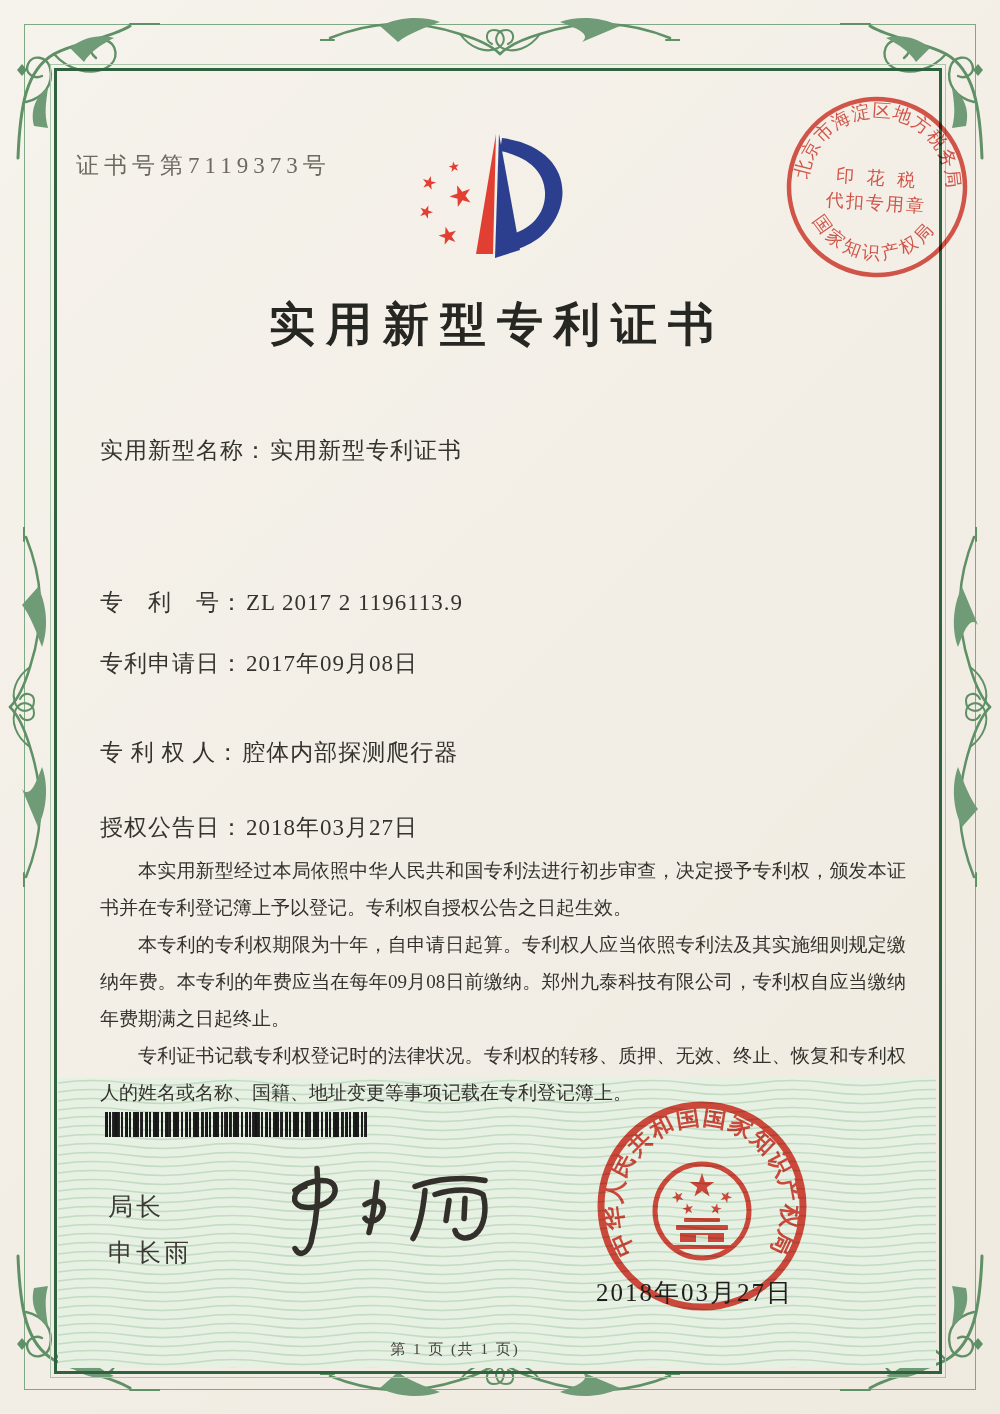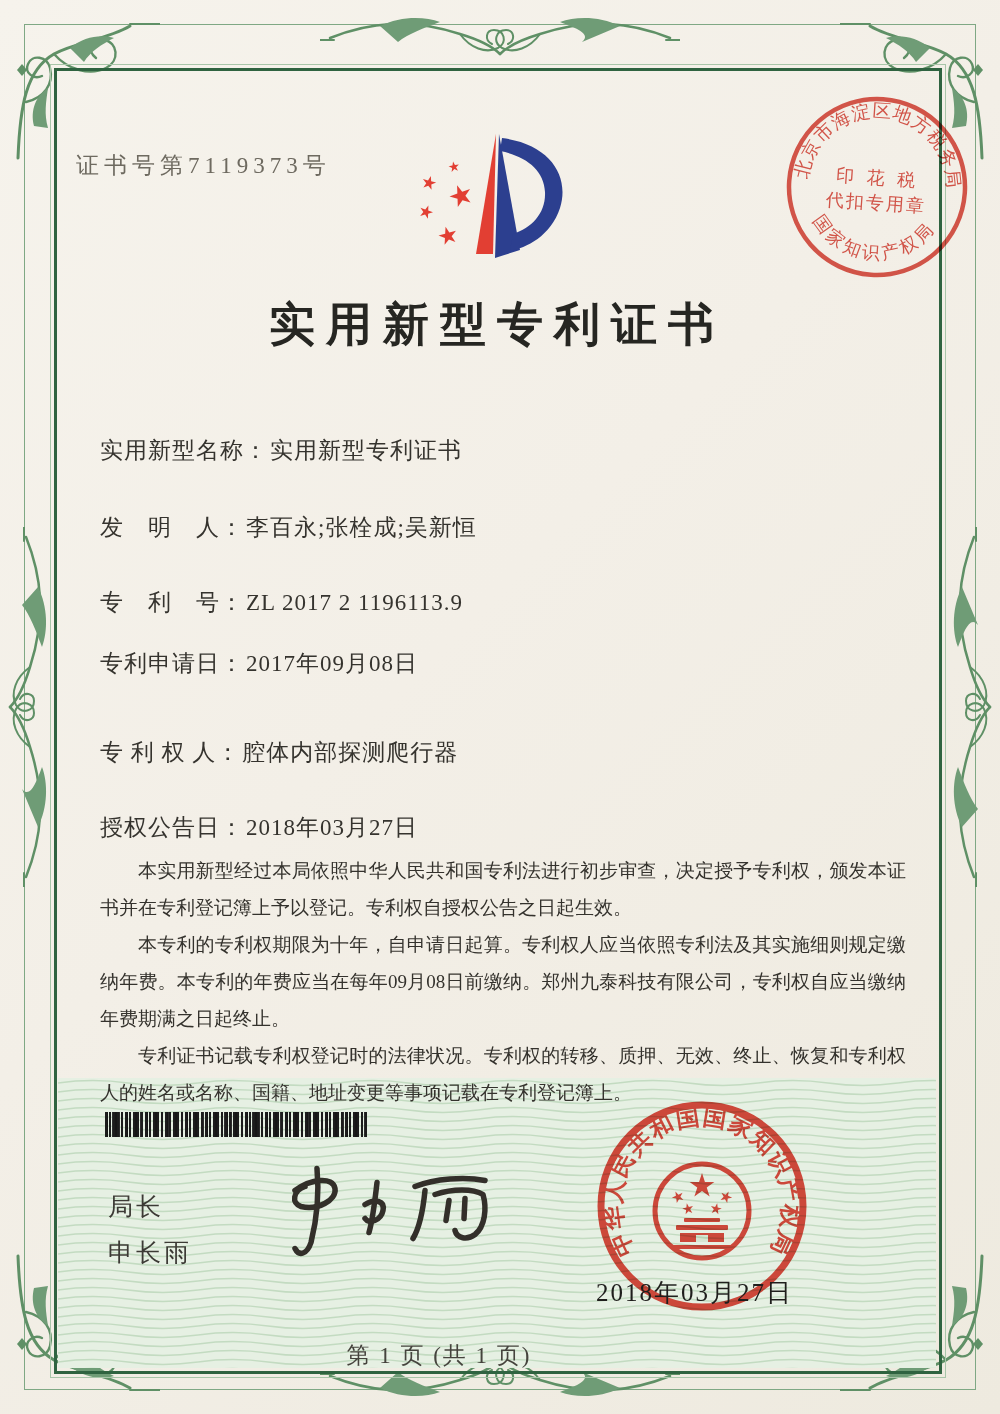--- a/index.html
+++ b/index.html
@@ -34,22 +34,22 @@
     font-family:"Liberation Sans","DejaVu Sans",sans-serif;letter-spacing:3px;}
   .barcode{position:absolute;left:105px;top:1112px;width:262px;height:25px;
     background:
       repeating-linear-gradient(90deg,#1c1c1c 0 2px,rgba(0,0,0,0) 2px 4px),
       repeating-linear-gradient(90deg,#161616 0 3px,rgba(0,0,0,0) 3px 10px),
       repeating-linear-gradient(90deg,#2c2c2c 0 1px,rgba(0,0,0,0) 1px 7px);}
   .sig{position:absolute;left:265px;top:1158px;}
   .stamp{position:absolute;mix-blend-mode:multiply;opacity:.92;}
   .stamp-date{position:absolute;left:596px;top:1276px;font-size:25px;
     letter-spacing:2px;color:#1f1e1c;}
-  .footer{position:absolute;left:284px;top:1340px;width:310px;text-align:center;
-    font-size:23px;color:#45433d;letter-spacing:2px;}
+  .footer{position:absolute;left:300px;top:1340px;width:310px;text-align:center;
+    font-size:15px;color:#45433d;letter-spacing:2px;}
   svg text{font-family:"Liberation Serif","DejaVu Serif",serif;}
 </style>
 </head>
 <body>
 
 <div class="page">
 
   <svg width="0" height="0" style="position:absolute" aria-hidden="true">
     <defs>
       <polygon id="star" points="0,-10 2.25,-3.09 9.51,-3.09 3.63,1.18 5.88,8.09 0,3.82 -5.88,8.09 -3.63,1.18 -9.51,-3.09 -2.25,-3.09"></polygon>
@@ -141,21 +141,20 @@
     <text font-size="18" fill="#d94b40" letter-spacing="3" text-anchor="middle">
       <textPath href="#tax-arc-bot" startOffset="50%">国家知识产权局</textPath>
     </text>
     <text x="95" y="92" font-size="18" fill="#d94b40" letter-spacing="4" text-anchor="middle">印 花 税</text>
     <text x="95" y="117" font-size="18" fill="#d94b40" letter-spacing="2" text-anchor="middle">代扣专用章</text>
   </svg>
 
   <div class="title">实用新型专利证书</div>
 
   <div class="field" style="top:435px"><span class="lbl">实用新型名称：</span><span class="val">实用新型专利证书</span></div>
-  <div class="field" style="top:512px"><span class="lbl">发　明　人：</span><span class="val">李百永;张栓成;吴新恒</span></div>
   <div class="field" style="top:587px"><span class="lbl">专　利　号：</span><span class="val">ZL 2017 2 1196113.9</span></div>
   <div class="field" style="top:648px"><span class="lbl">专利申请日：</span><span class="val">2017年09月08日</span></div>
   <div class="field" style="top:737px"><span class="lbl">专 利 权 人：</span><span class="val">腔体内部探测爬行器</span></div>
   <div class="field" style="top:812px"><span class="lbl">授权公告日：</span><span class="val">2018年03月27日</span></div>
 
   <div class="paras">
     <p>本实用新型经过本局依照中华人民共和国专利法进行初步审查，决定授予专利权，颁发本证书并在专利登记簿上予以登记。专利权自授权公告之日起生效。</p>
     <p>本专利的专利权期限为十年，自申请日起算。专利权人应当依照专利法及其实施细则规定缴纳年费。本专利的年费应当在每年09月08日前缴纳。郑州九泰科技有限公司，专利权自应当缴纳年费期满之日起终止。</p>
     <p>专利证书记载专利权登记时的法律状况。专利权的转移、质押、无效、终止、恢复和专利权人的姓名或名称、国籍、地址变更等事项记载在专利登记簿上。</p>
   </div>

